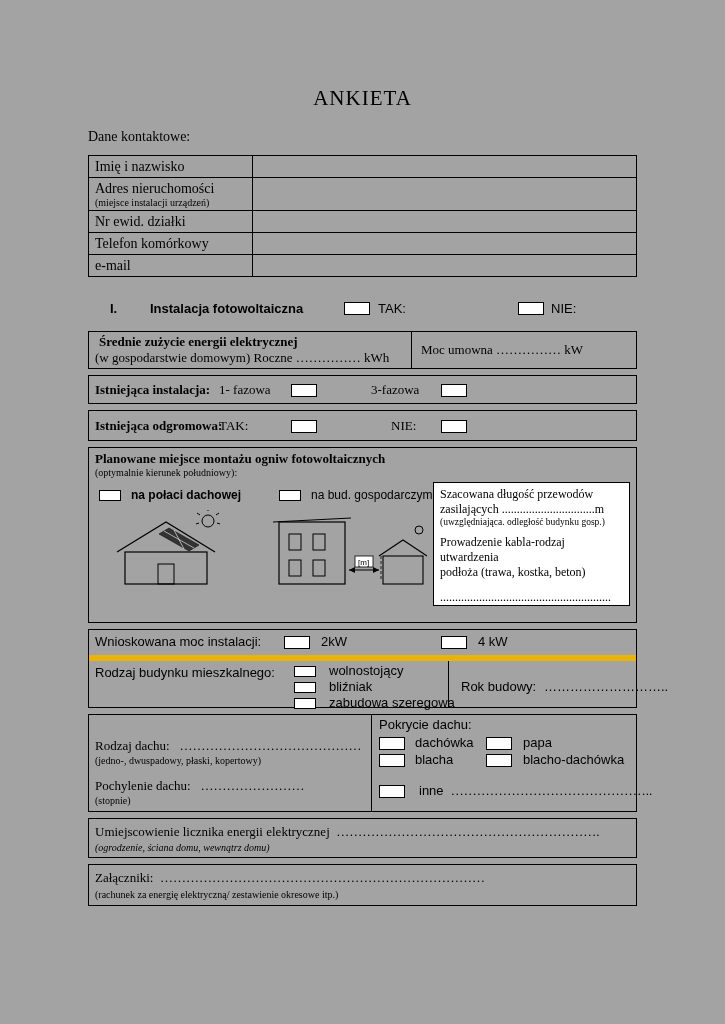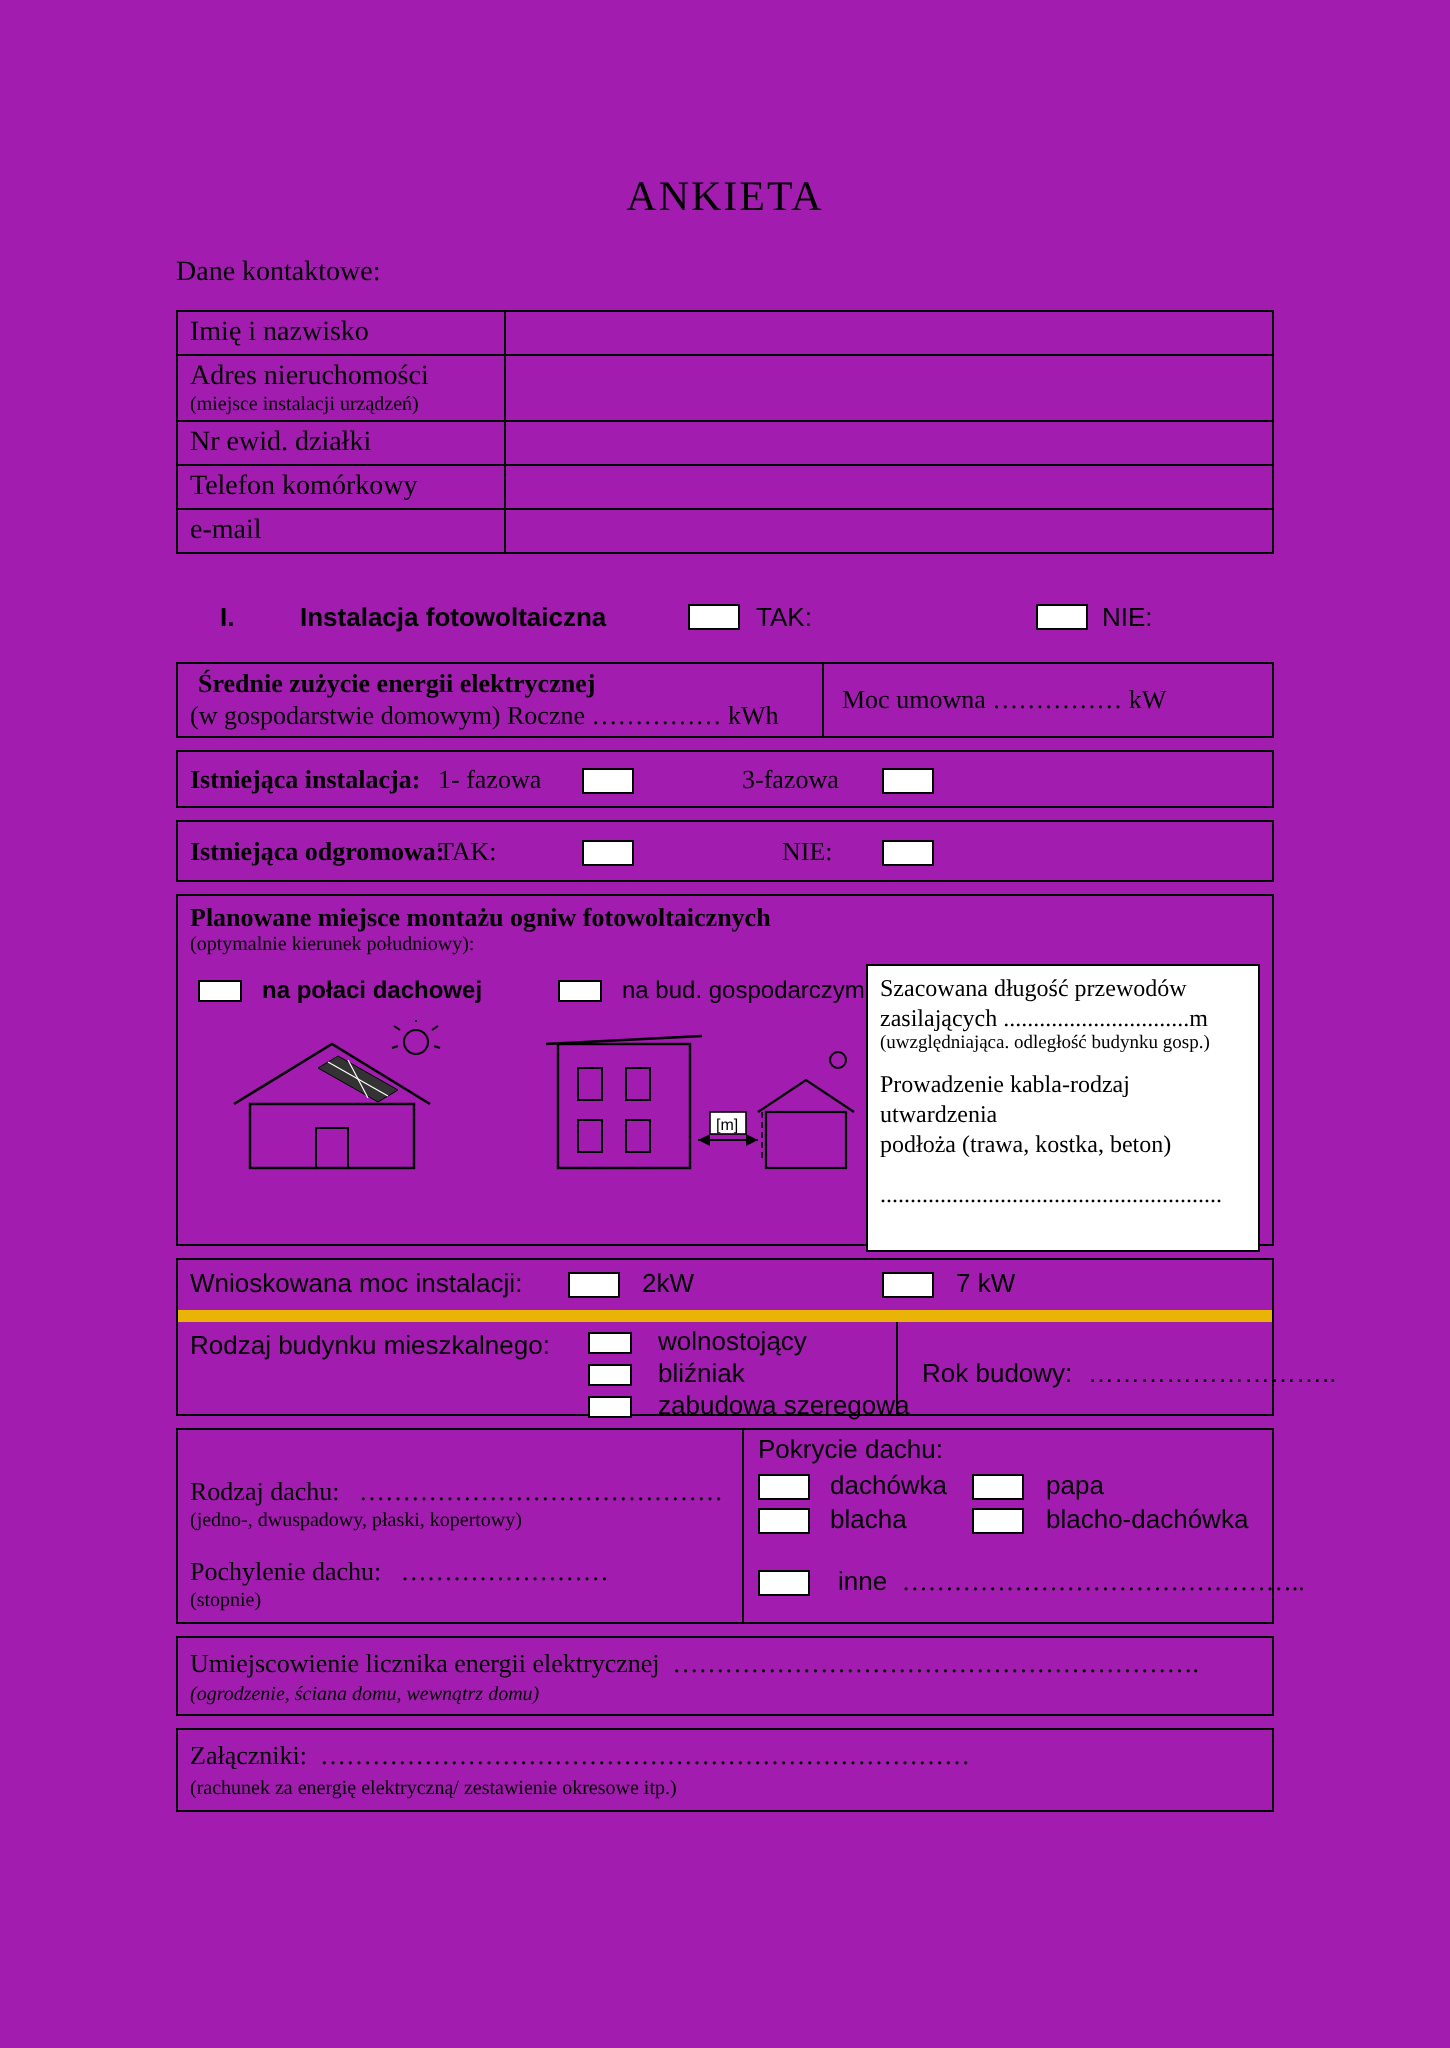--- a/index.html
+++ b/index.html
@@ -1,20 +1,20 @@
 <!DOCTYPE html>
 <html><head>
 <meta charset="utf-8">
 <style>
   * { margin:0; padding:0; box-sizing:border-box; }
   html,body { background:#888; }
   .page {
     position:relative;
     width:725px; height:1024px;
-    background:#a21caf;
+    background:#a3a3a3;
     color:#000;
     font-family:"Liberation Serif", serif;
     margin:0 auto;
     overflow:hidden;
   }
   .content { position:absolute; left:88px; top:0; width:549px; }
   .title { text-align:center; font-size:21px; margin-top:86px; letter-spacing:1px; }
   .contact-head { font-size:14px; margin-top:18px; }
   table.contact { border-collapse:collapse; width:549px; margin-top:10px; }
   table.contact td { border:1px solid #000; vertical-align:top; padding:3px 6px 2px 6px; font-size:14px; }
@@ -145,37 +145,37 @@
         <path d="M108,50 L132,34 L156,50" fill="none" stroke="#000" stroke-width="1.1"></path>
         <rect x="112" y="50" width="40" height="28" fill="none" stroke="#000" stroke-width="1.1"></rect>
         <line x1="110" y1="50" x2="110" y2="74" stroke="#000" stroke-width="0.8" stroke-dasharray="3,2"></line>
         <line x1="78" y1="64" x2="108" y2="64" stroke="#000" stroke-width="1"></line>
         <polygon points="78,64 84,61 84,67" fill="#000"></polygon>
         <polygon points="108,64 102,61 102,67" fill="#000"></polygon>
         <rect x="84" y="50" width="18" height="11" fill="#fff" stroke="#000" stroke-width="0.8"></rect>
         <text x="87" y="59" font-size="8" font-family="Liberation Sans, sans-serif">[m]</text>
       </svg>
 
-      <div class="innerbox" style="left:344px; top:34px; width:197px; height:144px; padding:4px 6px;">
+      <div class="innerbox" style="left:344px; top:34px; width:197px; height:124px; padding:4px 6px;">
         <div class="serif fs12">Szacowana długość przewodów</div>
         <div class="serif fs12">zasilających ...............................m</div>
         <div class="serif fs9">(uwzględniająca. odległość budynku gosp.)</div>
         <div class="serif fs12" style="margin-top:8px;">Prowadzenie kabla-rodzaj utwardzenia</div>
         <div class="serif fs12">podłoża (trawa, kostka, beton)</div>
         <div class="serif fs12" style="margin-top:10px;">.........................................................</div>
       </div>
     </div>
 
     <div class="box">
       <div style="position:relative; height:25px;text-align:right;">
         <span class="abs sans fs13" style="left:6px; top:4px;">Wnioskowana moc instalacji:</span>
         <span class="cb" style="left:195px; top:6px;"></span>
         <span class="abs sans fs13" style="left:232px; top:4px;">2kW</span>
         <span class="cb" style="left:352px; top:6px;"></span>
-        <span class="abs sans fs13" style="left:389px; top:4px;">7 kW</span>
+        <span class="abs sans fs13" style="left:389px; top:4px;">4 kW</span>
       </div>
       <div style="position:relative; height:52px; border-top:6px solid #eab308;">
         <span class="abs sans fs13" style="left:6px; top:4px;">Rodzaj budynku mieszkalnego:</span>
         <span class="cb cb-sm" style="left:205px; top:5px;"></span>
         <span class="abs sans fs13" style="left:240px; top:2px;">wolnostojący</span>
         <span class="cb cb-sm" style="left:205px; top:21px;"></span>
         <span class="abs sans fs13" style="left:240px; top:18px;">bliźniak</span>
         <span class="cb cb-sm" style="left:205px; top:37px;"></span>
         <span class="abs sans fs13" style="left:240px; top:34px;">zabudowa szeregowa</span>
         <span class="vline" style="left:359px;"></span>

